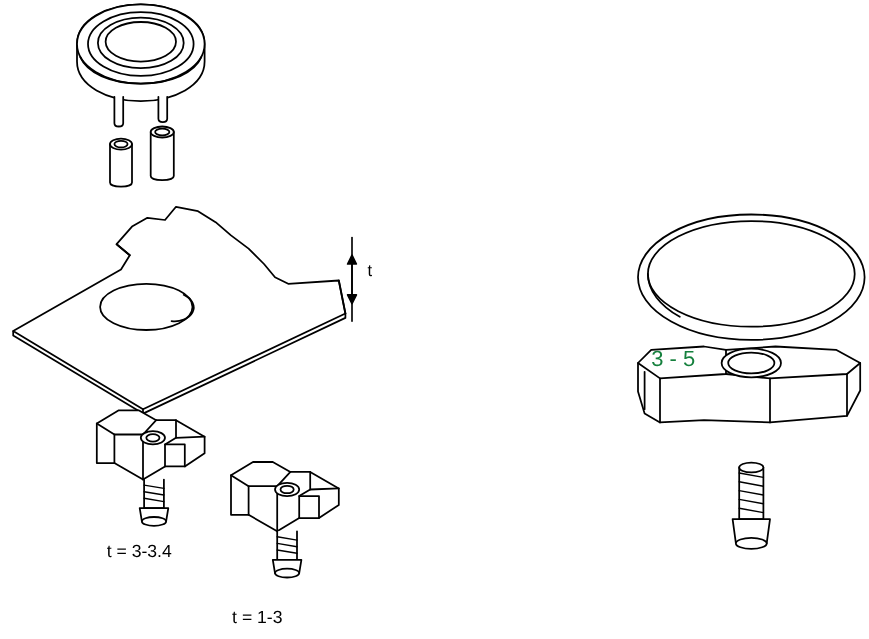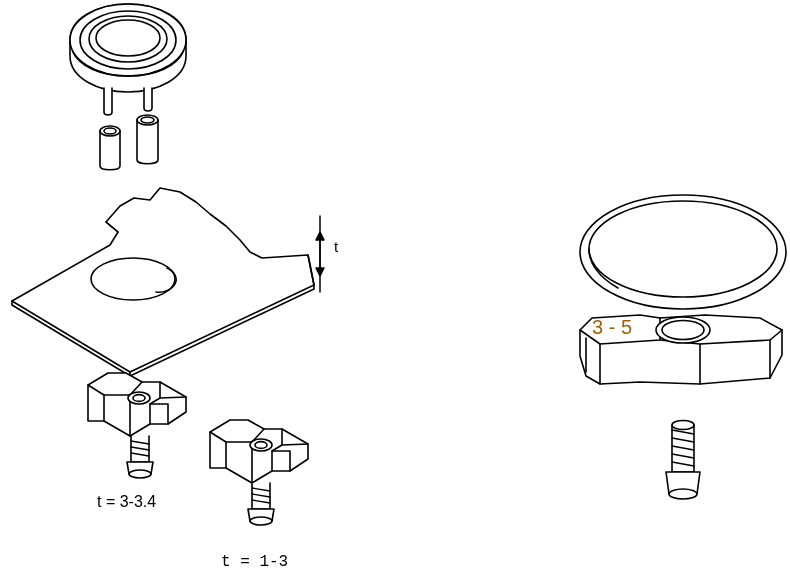--- a/index.html
+++ b/index.html
@@ -177,17 +177,17 @@
         <ellipse cx="683" cy="494" rx="14" ry="5"></ellipse>
       </g>
 
     </g>
   </svg>
 
   <div class="lbl lbl-t" style="left:334px; top:238px;">t</div>
 
   <div class="lbl" style="left:97px; top:493px;">t = 3-3.4</div>
 
-  <div class="lbl" style="left:221px; top:553px;font-family:Liberation Mono, monospace;">t = 1-3</div>
+  <div class="lbl" style="left:211px; top:553px;">t = 1-3</div>
 
-  <div class="lbl" style="left:592px; top:316px; font-size:20px; color:#a16207;">3 - 5</div>
+  <div class="lbl" style="left:592px; top:316px; font-size:20px; color:#15803d;">3 - 5</div>
 
 </div>
 
 </body></html>

